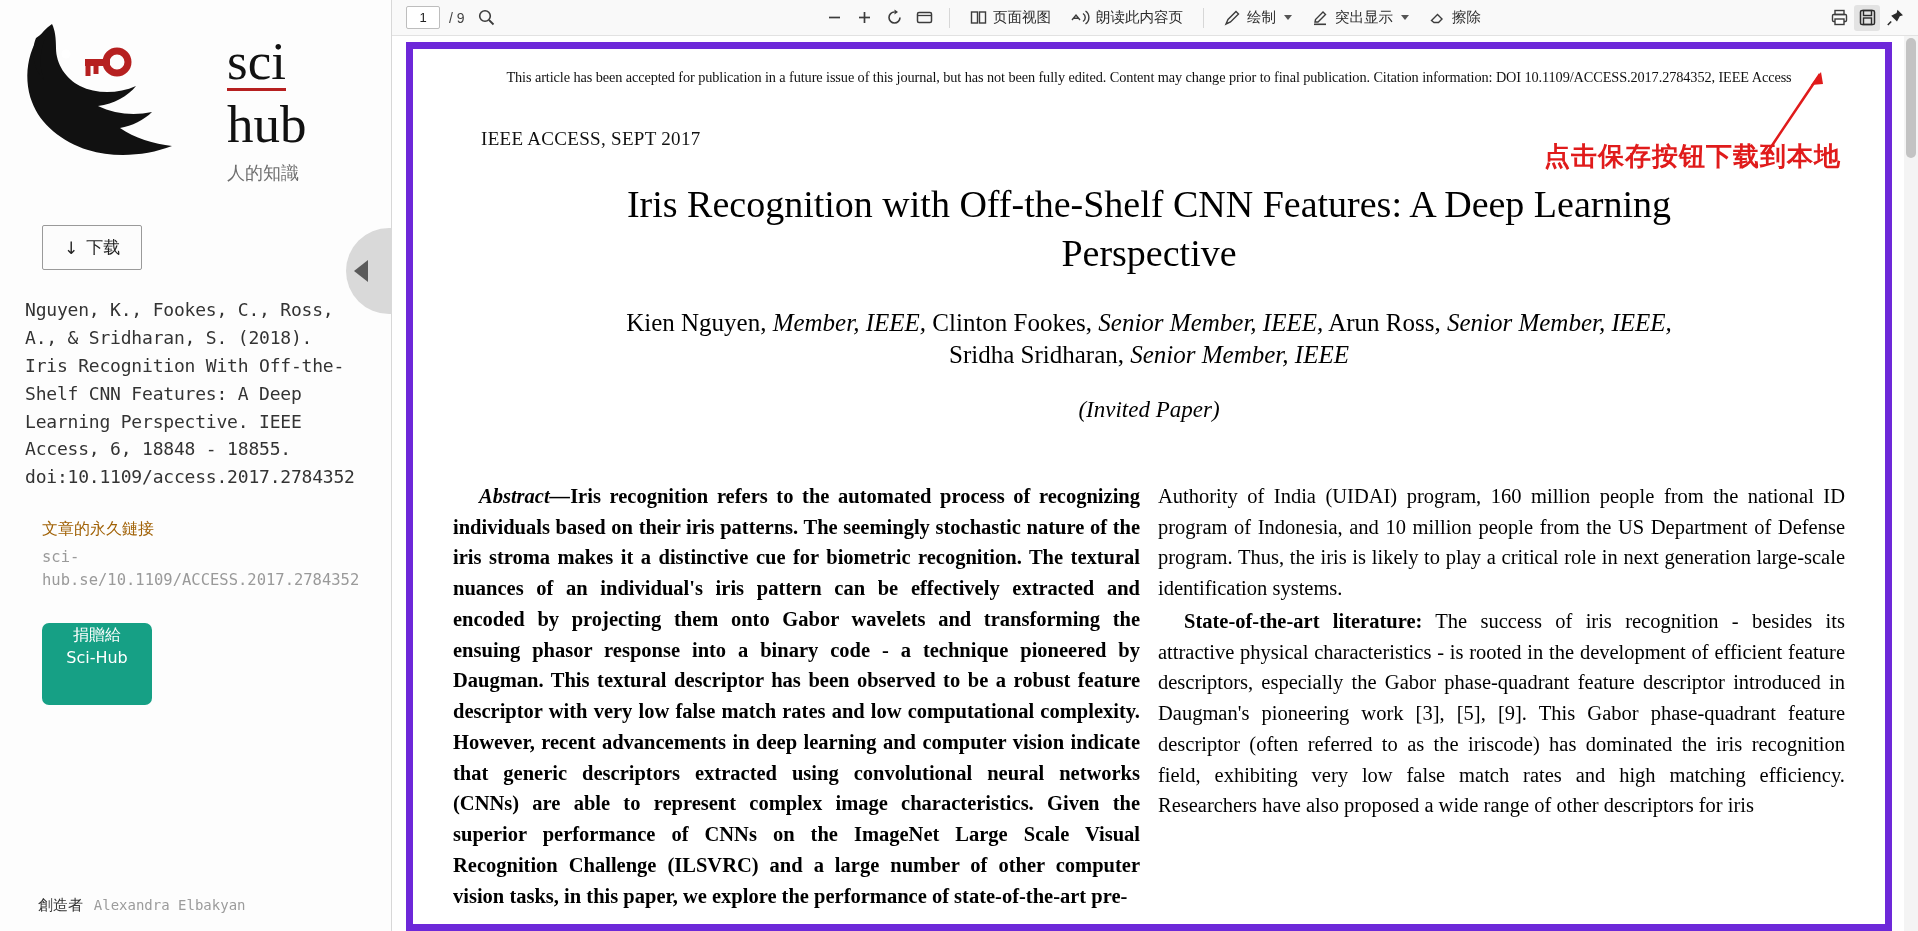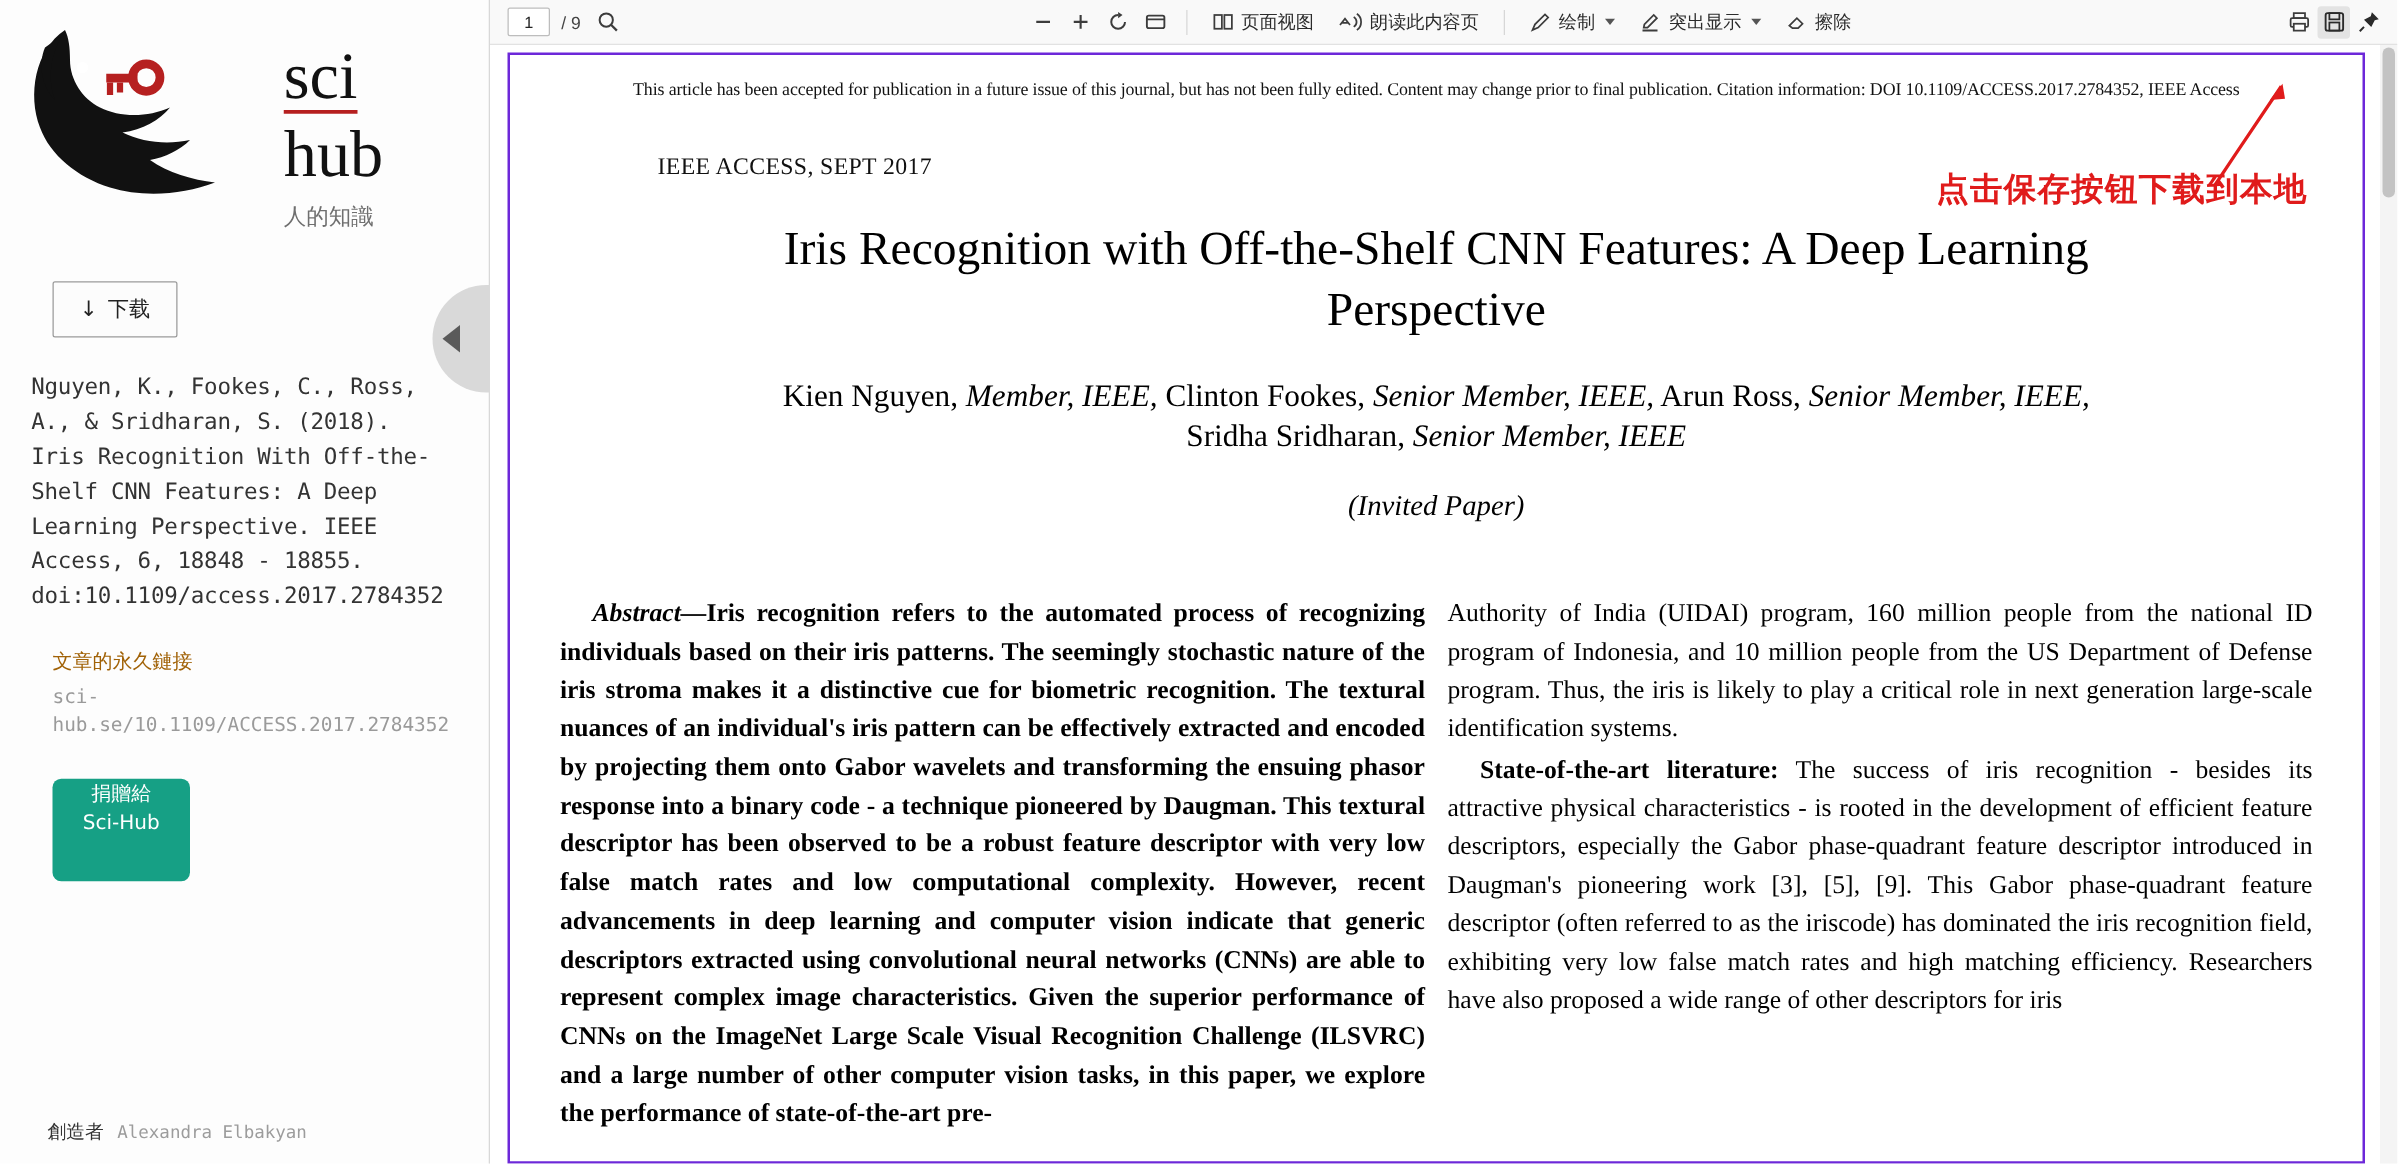--- a/index.html
+++ b/index.html
@@ -170,34 +170,34 @@
 
   
   .page-area {
     position: absolute; top: 36px; left: 0; right: 0; bottom: 0;
     background: #fff;
     overflow: hidden;
   }
   .doc {
     position: absolute; top: 6px; left: 14px; right: 26px; bottom: 0;
     background: #fff;
-    border: 2px solid #6d28d9;
+    border: 7px solid #6d28d9;
     padding: 12px 40px 0 40px;
   }
   .pub-note {
     font-family: "Liberation Serif", serif;
     font-size: 14.3px; color: #111;
     text-align: center;
     letter-spacing: -0.1px;
     margin-top: 8px;
   }
   .journal-line {
     font-family: "Liberation Serif", serif;
     font-size: 19px; color: #111;
-    margin-top: 42px; margin-left: 78px;
+    margin-top: 42px; margin-left: 28px;
     letter-spacing: 0.3px;
   }
   .cn-hint {
     position: absolute; right: 44px; top: 90px;
     color: #e01b1b; font-size: 26px; font-weight: bold;
     font-family: "DejaVu Sans", sans-serif;
     letter-spacing: 1px;
   }
   .arrow-svg { position: absolute; right: 60px; top: 22px; }
 

